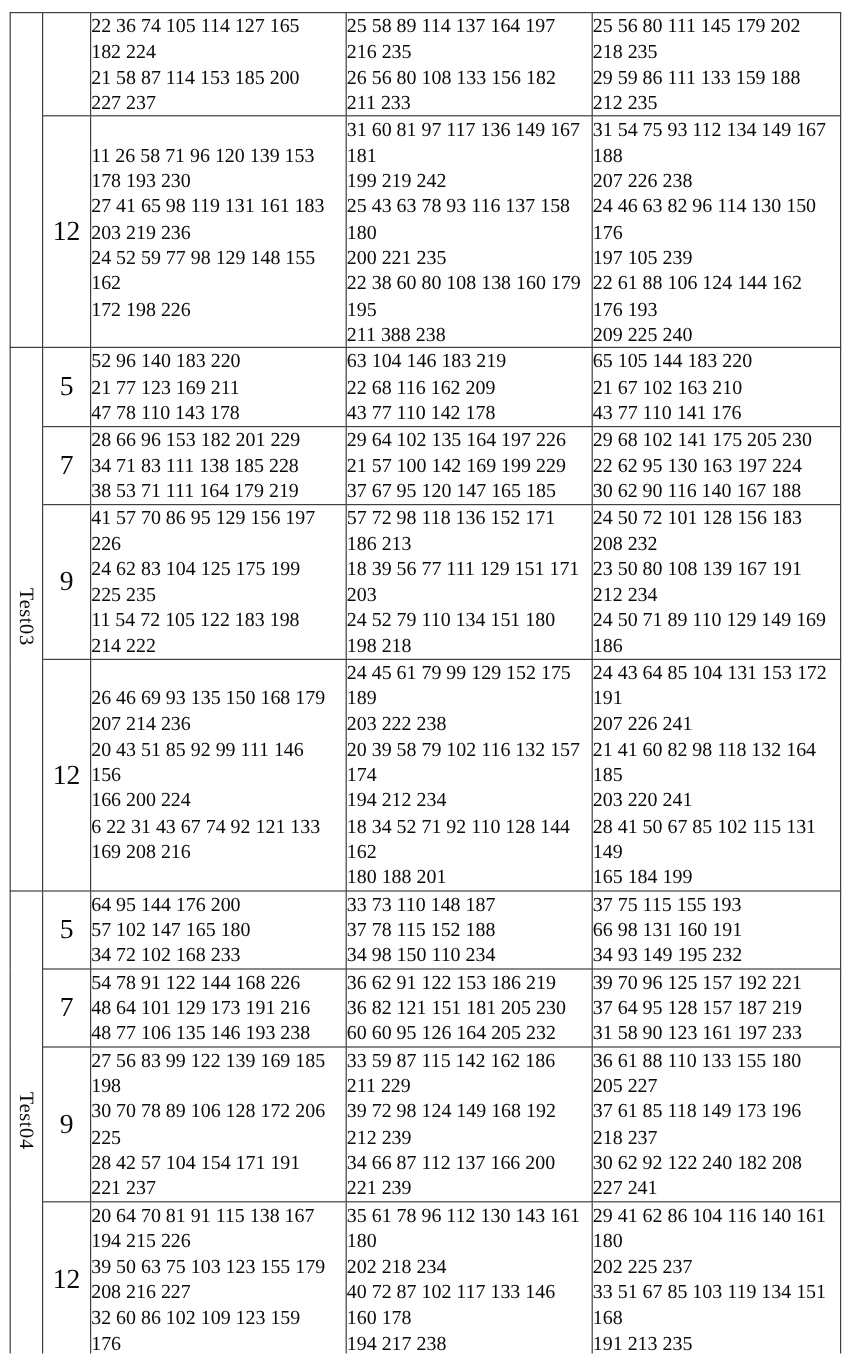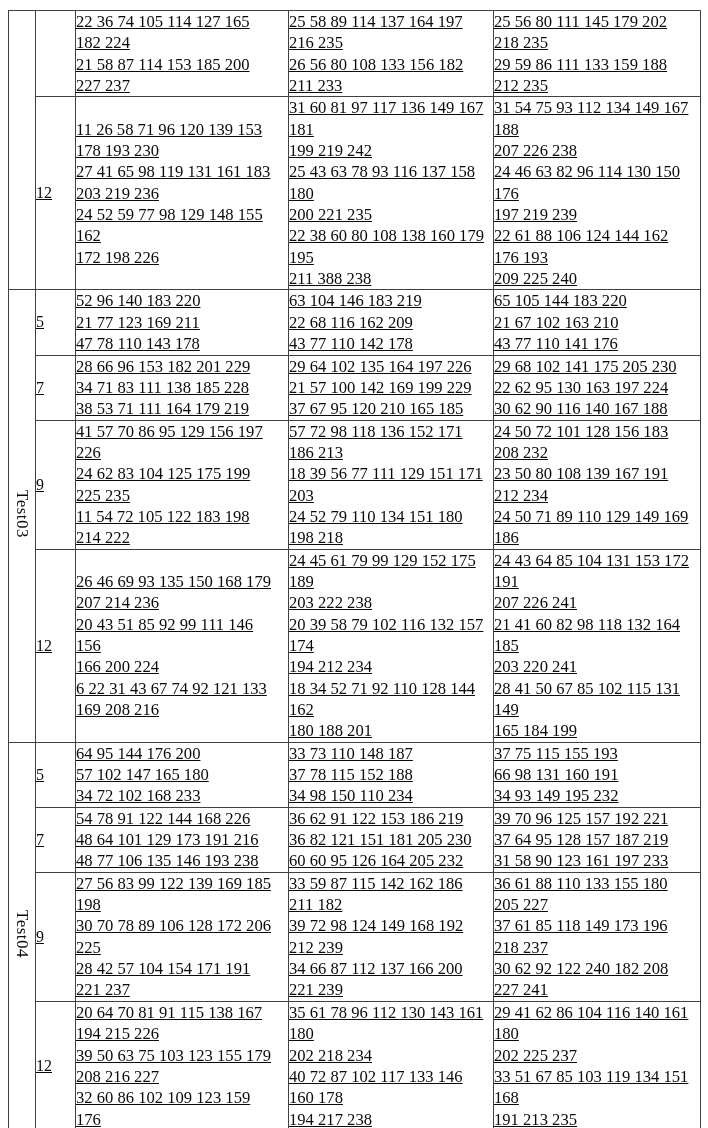--- a/index.html
+++ b/index.html
@@ -24,36 +24,36 @@
   table.results {
     border-collapse: collapse;
     table-layout: fixed;
     width: 692px;
   }
   table.results td {
     border: 1.6px solid #404040;
     padding: 0;
     vertical-align: middle;
     background: #ffffff;
-    text-decoration: underline;
   }
   td.test-cell {
     vertical-align: top;
     text-align: center;
     padding-top: 4px;
   }
   .vert {
     writing-mode: vertical-rl;
     font-size: 17px;
     letter-spacing: 0.5px;
     white-space: nowrap;
     display: inline-block;
   }
   td.k-cell {
-    font-size: 16px;
+    text-align: center;
+    font-size: 23px;
   }
   td.data-cell {
     padding: 1px 4px 1px 9px;
   }
   .seq-line {
     font-size: 16.6px;
     line-height: 21.35px;
     white-space: nowrap;
     overflow: hidden;
   }
@@ -114,21 +114,21 @@
             <div class="seq-line">22 38 60 80 108 138 160 179</div>
             <div class="seq-line">195</div>
             <div class="seq-line">211 388 238</div>
           </td>
           <td class="data-cell">
             <div class="seq-line">31 54 75 93 112 134 149 167</div>
             <div class="seq-line">188</div>
             <div class="seq-line">207 226 238</div>
             <div class="seq-line">24 46 63 82 96 114 130 150</div>
             <div class="seq-line">176</div>
-            <div class="seq-line">197 219 239</div>
+            <div class="seq-line">197 105 239</div>
             <div class="seq-line">22 61 88 106 124 144 162</div>
             <div class="seq-line">176 193</div>
             <div class="seq-line">209 225 240</div>
           </td>
         </tr>
         <tr>
           <td rowspan="4" class="test-cell"><span class="vert">Test03</span></td>
           <td class="k-cell">5</td>
           <td class="data-cell">
             <div class="seq-line">52 96 140 183 220</div>
@@ -149,21 +149,21 @@
         <tr>
           <td class="k-cell">7</td>
           <td class="data-cell">
             <div class="seq-line">28 66 96 153 182 201 229</div>
             <div class="seq-line">34 71 83 111 138 185 228</div>
             <div class="seq-line">38 53 71 111 164 179 219</div>
           </td>
           <td class="data-cell">
             <div class="seq-line">29 64 102 135 164 197 226</div>
             <div class="seq-line">21 57 100 142 169 199 229</div>
-            <div class="seq-line">37 67 95 120 210 165 185</div>
+            <div class="seq-line">37 67 95 120 147 165 185</div>
           </td>
           <td class="data-cell">
             <div class="seq-line">29 68 102 141 175 205 230</div>
             <div class="seq-line">22 62 95 130 163 197 224</div>
             <div class="seq-line">30 62 90 116 140 167 188</div>
           </td>
         </tr>
         <tr>
           <td class="k-cell">9</td>
           <td class="data-cell">
@@ -267,21 +267,21 @@
           <td class="data-cell">
             <div class="seq-line">27 56 83 99 122 139 169 185</div>
             <div class="seq-line">198</div>
             <div class="seq-line">30 70 78 89 106 128 172 206</div>
             <div class="seq-line">225</div>
             <div class="seq-line">28 42 57 104 154 171 191</div>
             <div class="seq-line">221 237</div>
           </td>
           <td class="data-cell">
             <div class="seq-line">33 59 87 115 142 162 186</div>
-            <div class="seq-line">211 182</div>
+            <div class="seq-line">211 229</div>
             <div class="seq-line">39 72 98 124 149 168 192</div>
             <div class="seq-line">212 239</div>
             <div class="seq-line">34 66 87 112 137 166 200</div>
             <div class="seq-line">221 239</div>
           </td>
           <td class="data-cell">
             <div class="seq-line">36 61 88 110 133 155 180</div>
             <div class="seq-line">205 227</div>
             <div class="seq-line">37 61 85 118 149 173 196</div>
             <div class="seq-line">218 237</div>

